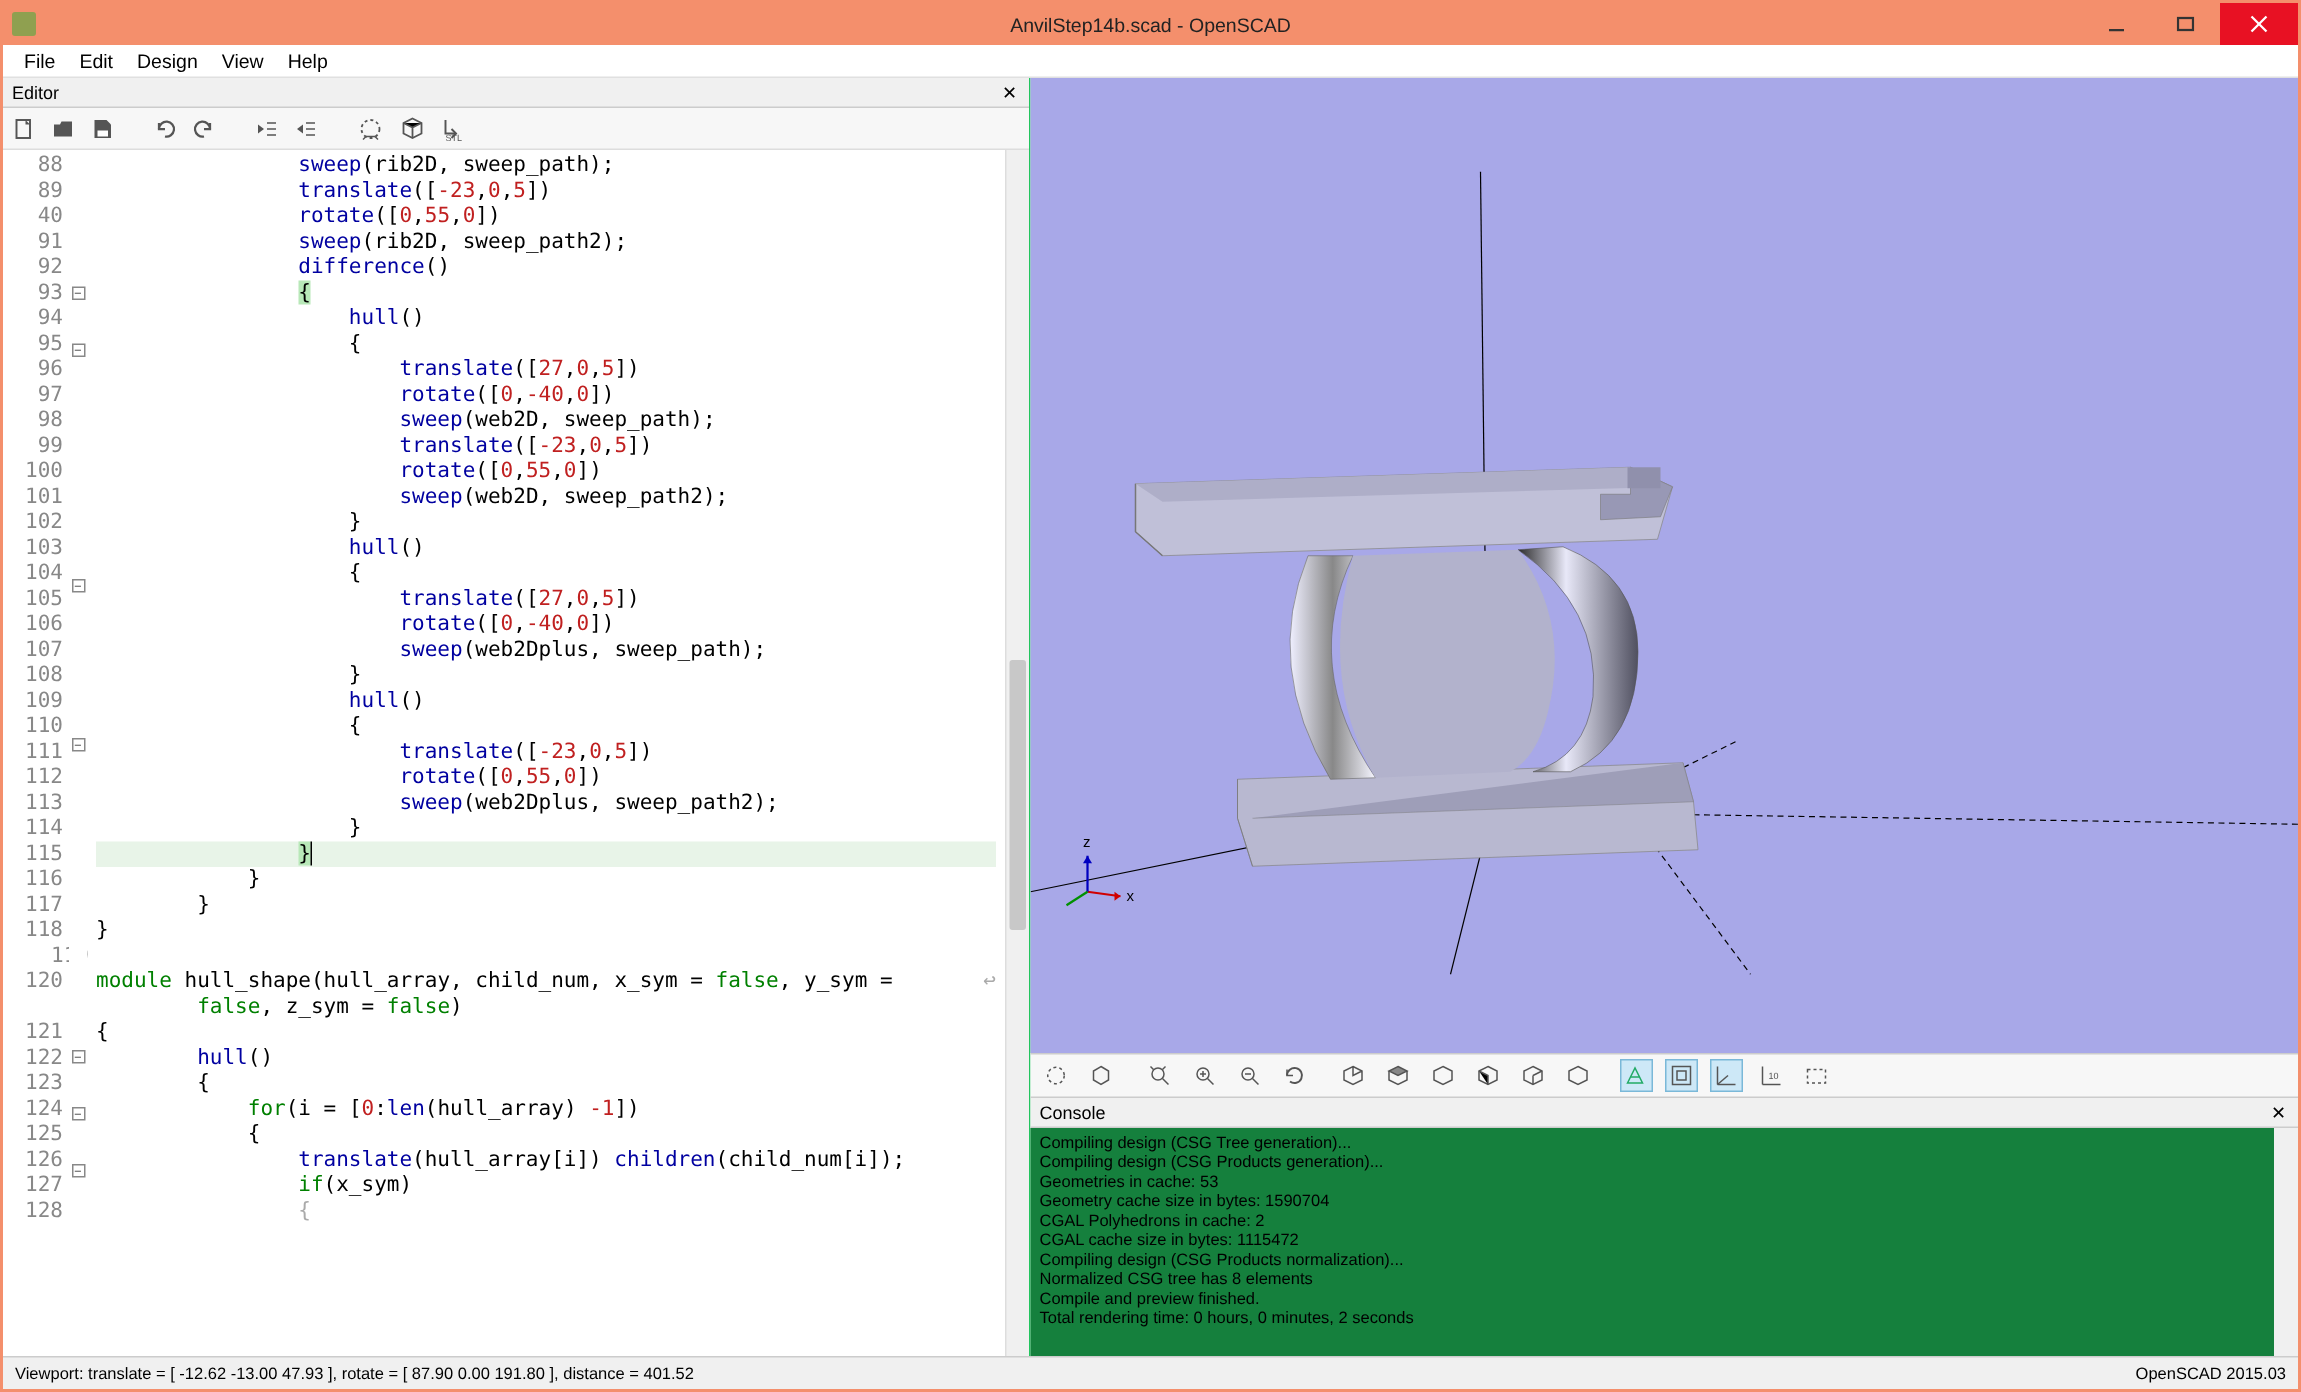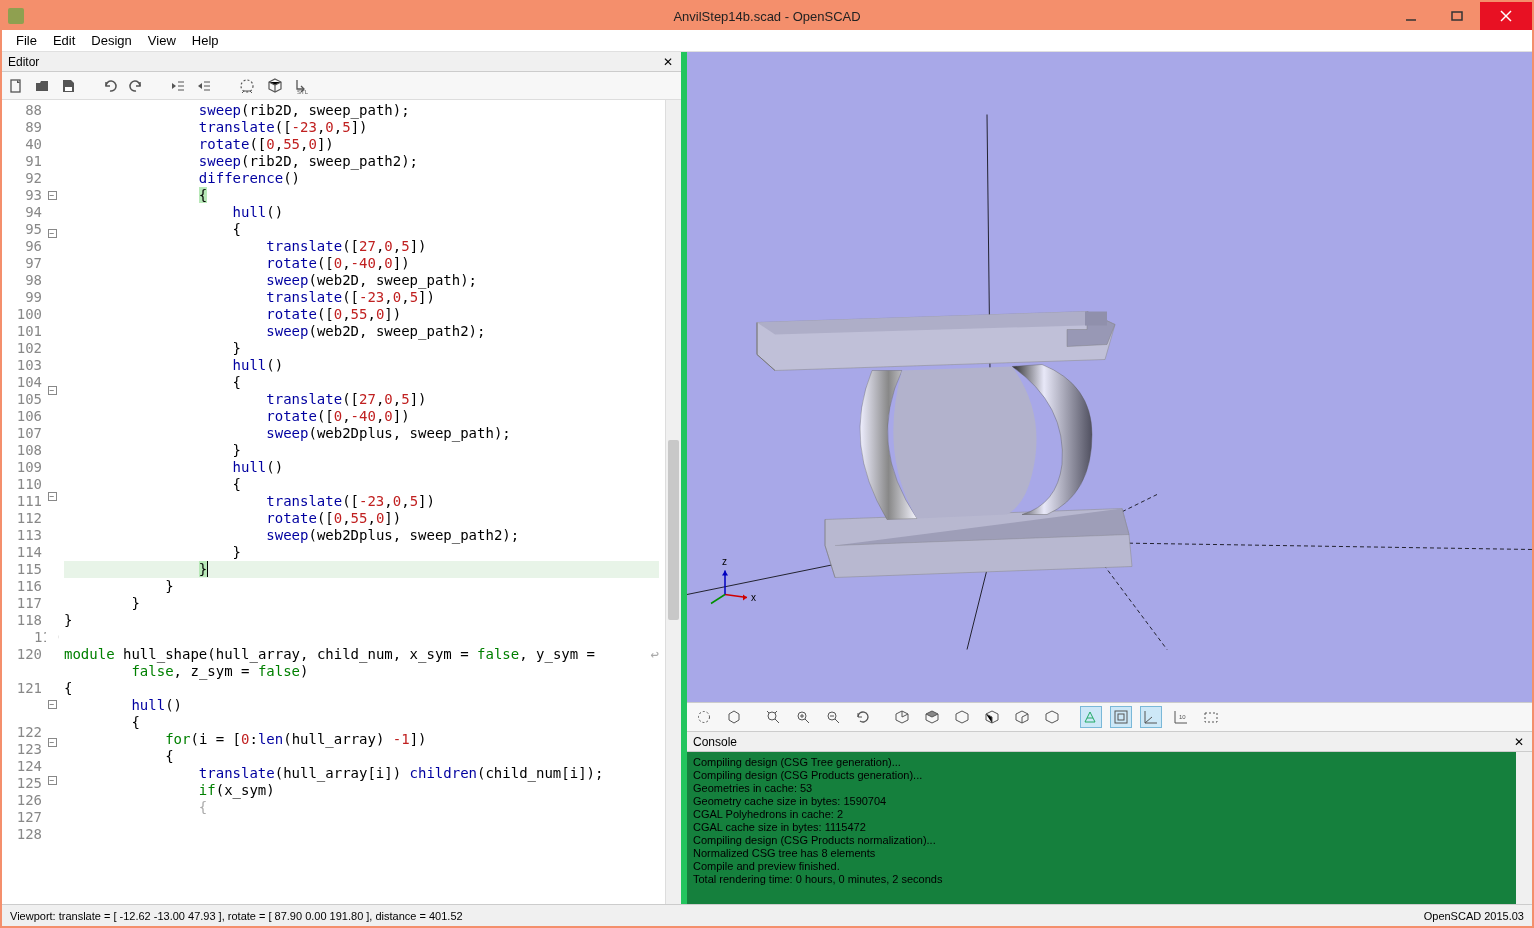--- a/index.html
+++ b/index.html
@@ -12,21 +12,21 @@
 .titlebar-title { position: absolute; left: 50%; transform: translateX(-50%); color: #222; font-size: 13px; }
 .titlebar-controls { margin-left: auto; display: flex; height: 100%; }
 .titlebar-btn { width: 46px; display: flex; align-items: center; justify-content: center; color: #333; font-size: 14px; }
 .titlebar-btn.close { background: #e81123; color: #fff; width: 52px; }
 
 .menubar { height: 22px; background: #fff; display: flex; align-items: center; padding: 0 6px; gap: 0; border-bottom: 1px solid #e0e0e0; }
 .menubar-item { padding: 2px 8px; font-size: 13px; }
 
 .body { flex: 1; display: flex; min-height: 0; }
 
-.left { width: 685px; display: flex; flex-direction: column; border-right: 6px solid #22c55e; }
+.left { width: 685px; display: flex; flex-direction: column; border-right: 1px solid #22c55e; }
 .panel-header { height: 20px; background: #f0f0f0; border-bottom: 1px solid #ccc; display: flex; align-items: center; padding: 0 6px; font-size: 12px; }
 .panel-header .close-x { margin-left: auto; width: 14px; height: 14px; display: flex; align-items: center; justify-content: center; font-size: 12px; }
 
 .toolbar { height: 28px; background: #f7f7f7; border-bottom: 1px solid #ddd; display: flex; align-items: center; padding: 0 6px; gap: 10px; }
 .toolbar svg { display: block; }
 .toolbar .sep { width: 6px; }
 
 .editor { flex: 1; display: flex; background: #fff; font-family: Consolas, monospace; font-size: 14px; line-height: 17px; overflow: hidden; position: relative; }
 .gutter { width: 44px; background: #fff; text-align: right; color: #888; padding: 2px 4px 2px 0; user-select: none; }
 .fold-gutter { width: 12px; background: #fff; padding: 2px 0; }
@@ -204,21 +204,21 @@
             <div style="height: 17px;">113</div>
             <div style="height: 17px;">114</div>
             <div style="height: 17px;">115</div>
             <div style="height: 17px;">116</div>
             <div style="height: 17px;">117</div>
             <div style="height: 17px;">118</div>
             <div style="height: 17px; padding-left: 32px;">119</div>
             <div style="height: 17px;">120</div>
             <div style="height: 17px;"></div>
             <div style="height: 17px;">121</div>
-            <div style="height: 17px; margin-top: 27px;">122</div>
+            <div style="height: 17px;">122</div>
             <div style="height: 17px;">123</div>
             <div style="height: 17px;">124</div>
             <div style="height: 17px;">125</div>
             <div style="height: 17px;">126</div>
             <div style="height: 17px;">127</div>
             <div style="height: 17px;">128</div>
           </div>
         <div class="fold-gutter" id="fold-gutter">
             <div style="height: 17px;"></div>
             <div style="height: 17px;"></div>

